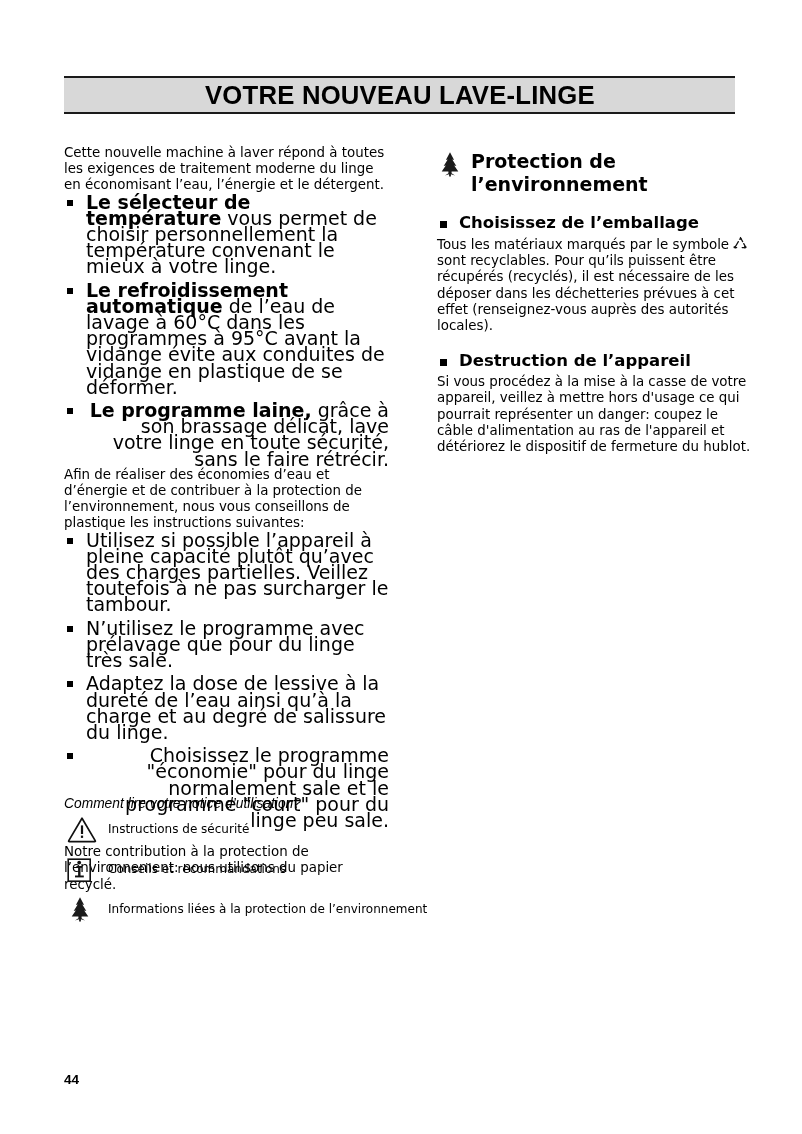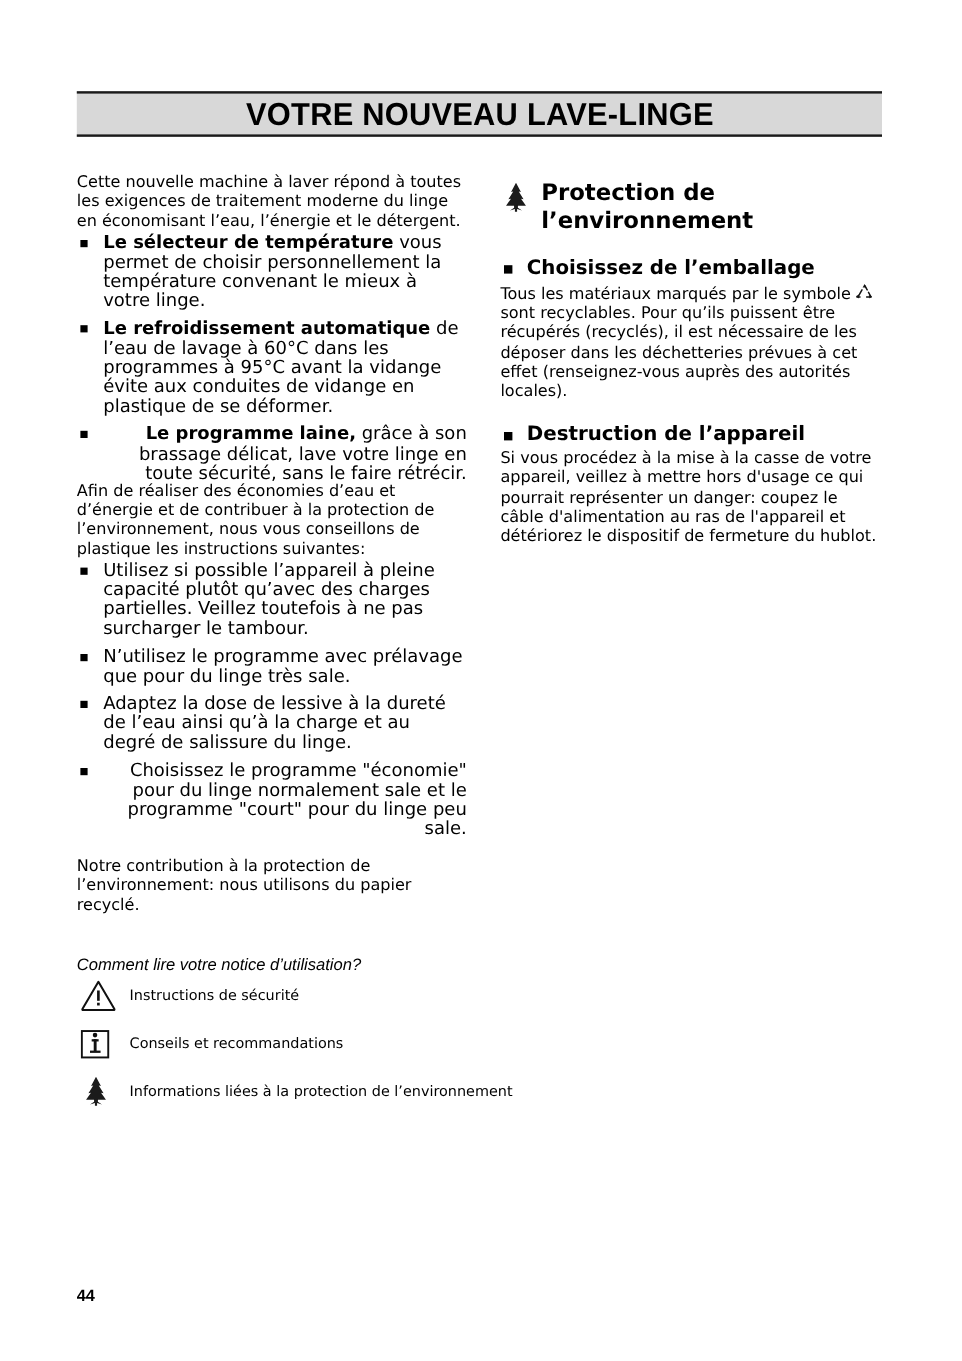--- a/index.html
+++ b/index.html
@@ -51,21 +51,21 @@
 
   
   .col-left {
     position: absolute;
     left: 64px;
     top: 145px;
     width: 325px;
   }
   .col-right {
     position: absolute;
-    left: 417px;
+    left: 437px;
     top: 150px;
     width: 320px;
   }
 
   p.body-text, .bullet-text {
     font-size: 13.4px;
     line-height: 16.2px;
     margin: 0;
     text-align: left;
   }
@@ -76,21 +76,21 @@
   
   ul.bullets {
     list-style: none;
     margin: 0;
     padding: 0;
   }
   ul.bullets > li {
     position: relative;
     padding-left: 22px;
     margin-bottom: 7px;
-    font-size: 15px;
+    font-size: 19px;
     line-height: 16.2px;
   }
   ul.bullets > li:last-child { margin-bottom: 0; text-align: right; }
   ul.bullets > li .sq {
     position: absolute;
     left: 3px;
     top: 6px;
     width: 6px;
     height: 6px;
     background: #000;

